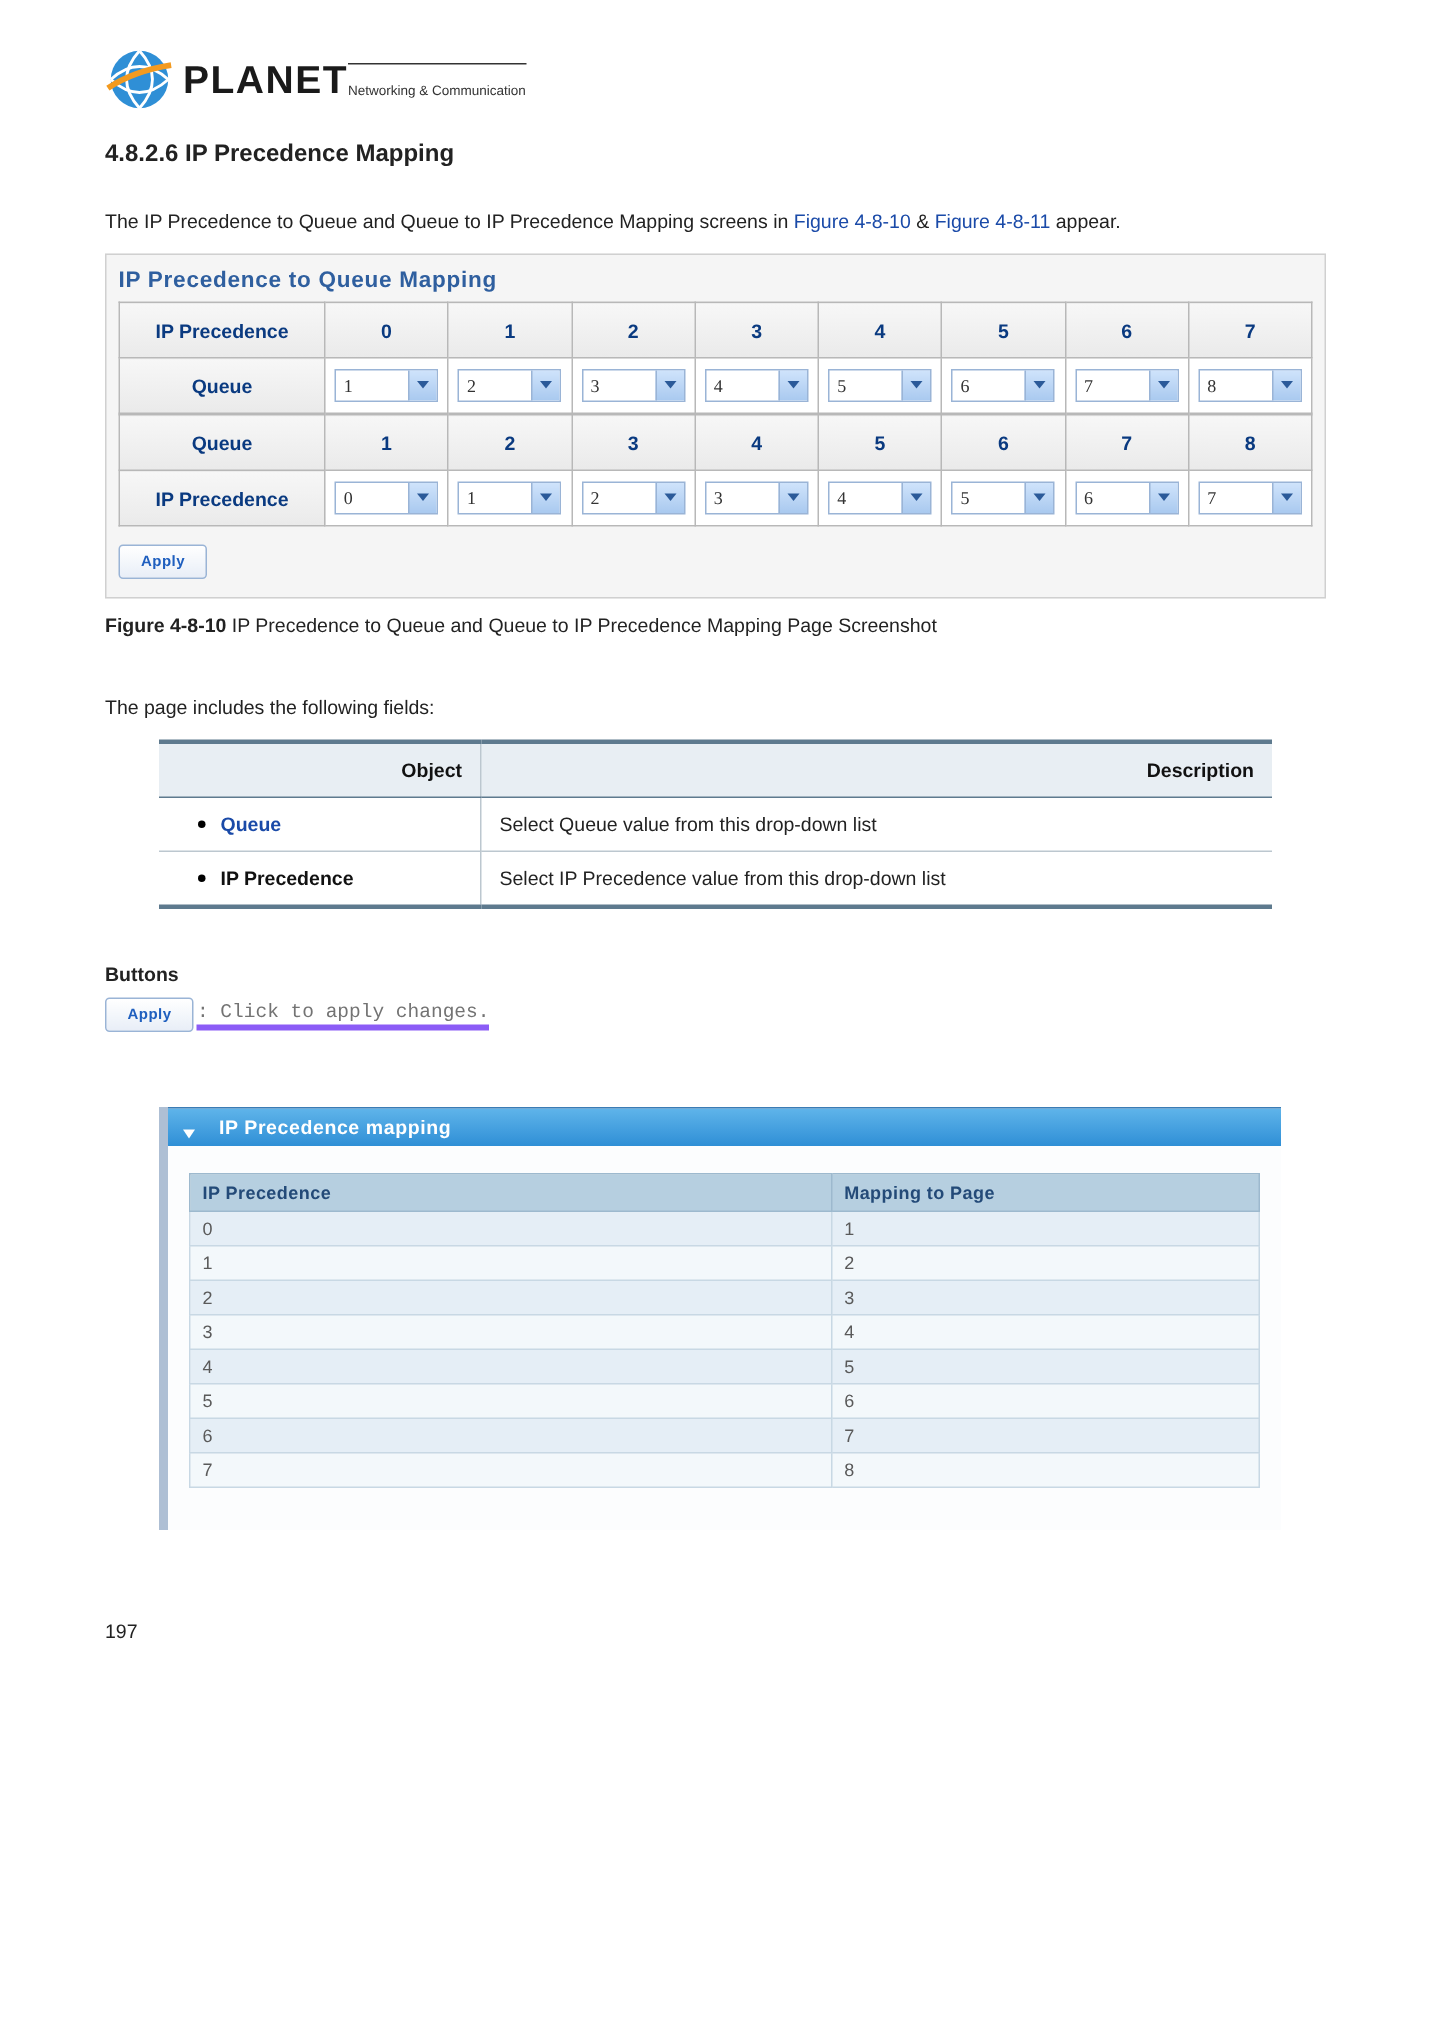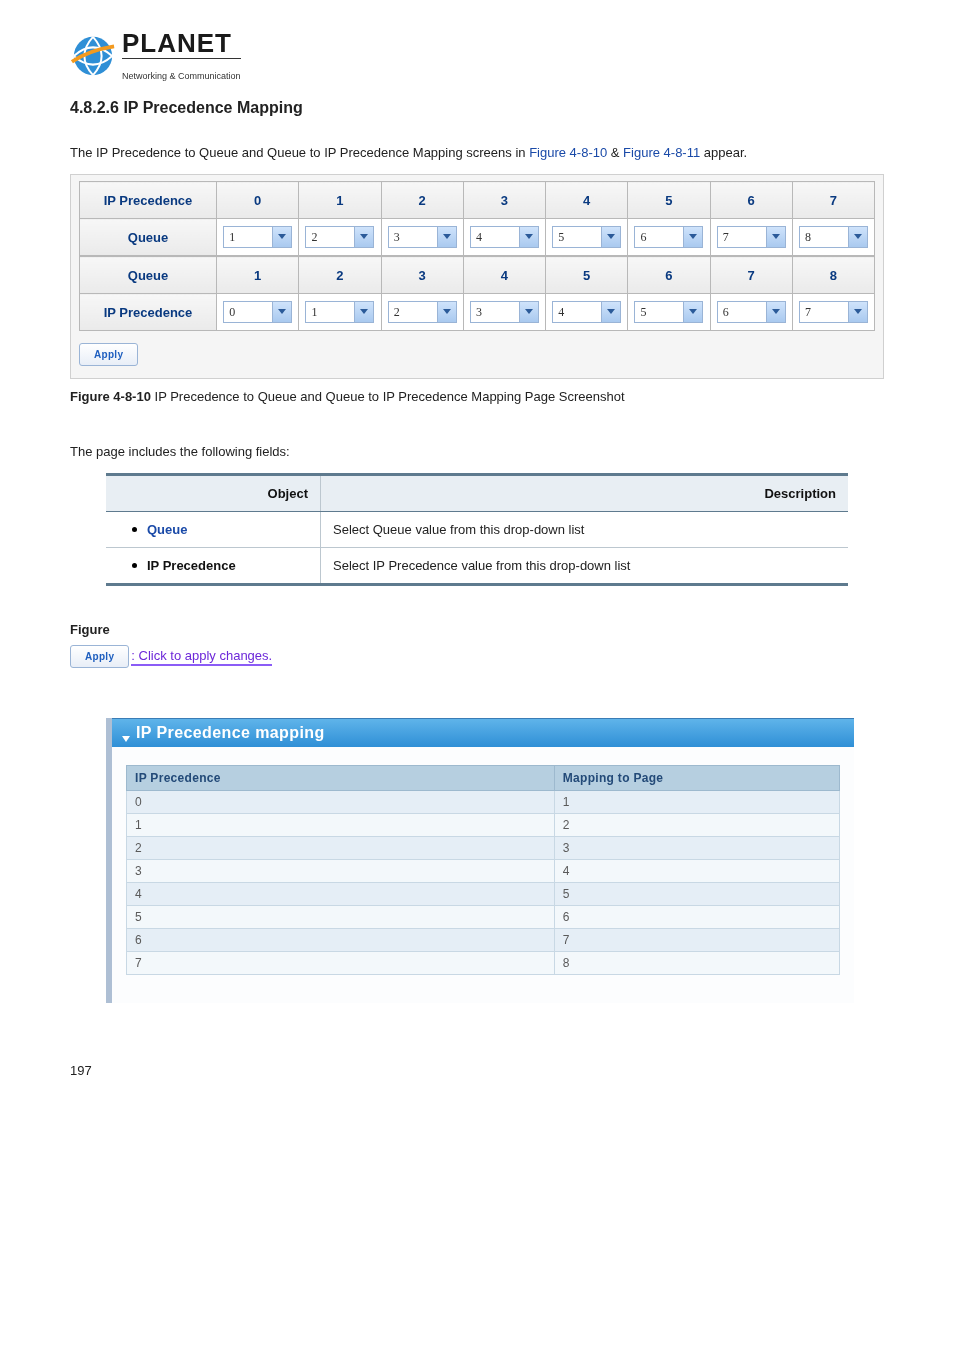--- a/index.html
+++ b/index.html
@@ -9,21 +9,21 @@
     margin: 0;
     padding: 30px 70px 60px 70px;
     background: #fff;
     width: 954px;
     box-sizing: border-box;
   }
 
   
   .logo { display:flex; align-items:center; gap:6px; margin-bottom:18px; }
   .logo svg { width:46px; height:46px; }
-  .logo-text { display:flex; flex-direction:column; line-height:1; }
+  .logo-text { display:flex; flex-direction:row; line-height:1; }
   .logo-text .brand { font-family: Arial Black, Arial, sans-serif; font-weight:900; font-size:26px; letter-spacing:1px; color:#1a1a1a;}
   .logo-text .tag { font-size:9px; color:#333; border-top:1px solid #333; padding-top:13px; margin-top:2px;}
 
   h2.section-heading { font-size:16px; font-weight:bold; margin:8px 0 28px 0; }
 
   p.body { font-size:13px; margin:0 0 14px 0; }
   .figlink { color:#1a4aa8; }
 
   
   .panel-outer {
@@ -128,40 +128,40 @@
   table.fields tr.r td { border-bottom:1px solid #bcc7cf; }
   table.fields tr.r:last-child td { border-bottom:3px solid #5e7a8e; }
   table.fields th:first-child, table.fields td:first-child { border-right:1px solid #bcc7cf; width:190px;}
   .obj-item { color:#1a4aa8; font-weight:bold;}
   .obj-item.black { color:#111; }
   .bullet { display:inline-block; width:5px; height:5px; background:#000; border-radius:50%; vertical-align:middle; margin:0 10px 2px 14px;}
 
   .buttons-heading { font-weight:bold; font-size:13px; margin-bottom:8px;}
   .btn-row { display:flex; align-items:center; gap:2px; margin-bottom:50px;}
   .btn-row .btn-apply { margin-top:0;}
-  .btn-row span.desc { font-size:13px; color:#6d28d9; border-bottom:2px solid #8b5cf6; padding-bottom:1px;}
+  .btn-row span.desc { font-size:13px; color:#737373; border-bottom:4px solid #8b5cf6; padding-bottom:1px;font-family:Liberation Mono, monospace;}
 
   
   .result-outer {
     border-left:6px solid #aebfd4;
     background:#fff;
     margin-left:36px;
     width:742px;
   }
   .result-bar {
     background:linear-gradient(#5fb4ea,#2f8fd6);
     color:#fff;
     font-weight:bold;
-    font-size:16px;
+    font-size:13px;
     padding:5px 10px;
     letter-spacing:0.4px;
     border-top:1px solid #3a7cb5;
     display:flex;
     align-items:flex-end;
-    gap:6px;
+    gap:16px;
   }
   .result-bar .tri {
     width:0;height:0;border-left:4px solid transparent;border-right:4px solid transparent;border-top:6px solid #fff;
   }
   .result-body { padding:18px 14px 28px 14px; background:#fcfdfe;}
   table.status {
     border-collapse:collapse;
     width:100%;
     font-size:12px;
     color:#5a5a5a;
@@ -201,20 +201,21 @@
 </div>
 
 <h2 class="section-heading">4.8.2.6 IP Precedence Mapping</h2>
 
 <p class="body">
   <span>The IP Precedence to Queue and Queue to IP Precedence Mapping screens in </span><span class="figlink">Figure 4-8-10</span><span> &amp; </span><span class="figlink">Figure 4-8-11</span><span> appear.</span>
 </p>
 
 <div class="panel-outer">
 
+  <div class="panel-title">IP Precedence to Queue Mapping</div>
   <table class="map">
     <tbody>
         <tr>
       <th class="rowlabel">IP Precedence</th>
       <th>0</th>
       <th>1</th>
       <th>2</th>
       <th>3</th>
       <th>4</th>
       <th>5</th>
@@ -361,21 +362,21 @@
     <td><span class="bullet"></span><span class="obj-item">Queue</span></td>
     <td>Select Queue value from this drop-down list</td>
   </tr>
   <tr class="r">
     <td><span class="bullet"></span><span class="obj-item black">IP Precedence</span></td>
     <td>Select IP Precedence value from this drop-down list</td>
   </tr>
 </tbody>
   </table>
 
-<div class="buttons-heading">Figure</div>
+<div class="buttons-heading">Buttons</div>
 <div class="btn-row">
   <div class="btn-apply">Apply</div>
   <span class="desc">: Click to apply changes.</span>
 </div>
 
 <div class="result-outer">
   <div class="result-bar">
     <span class="tri"></span>
     <span>IP Precedence mapping</span>
   </div>

